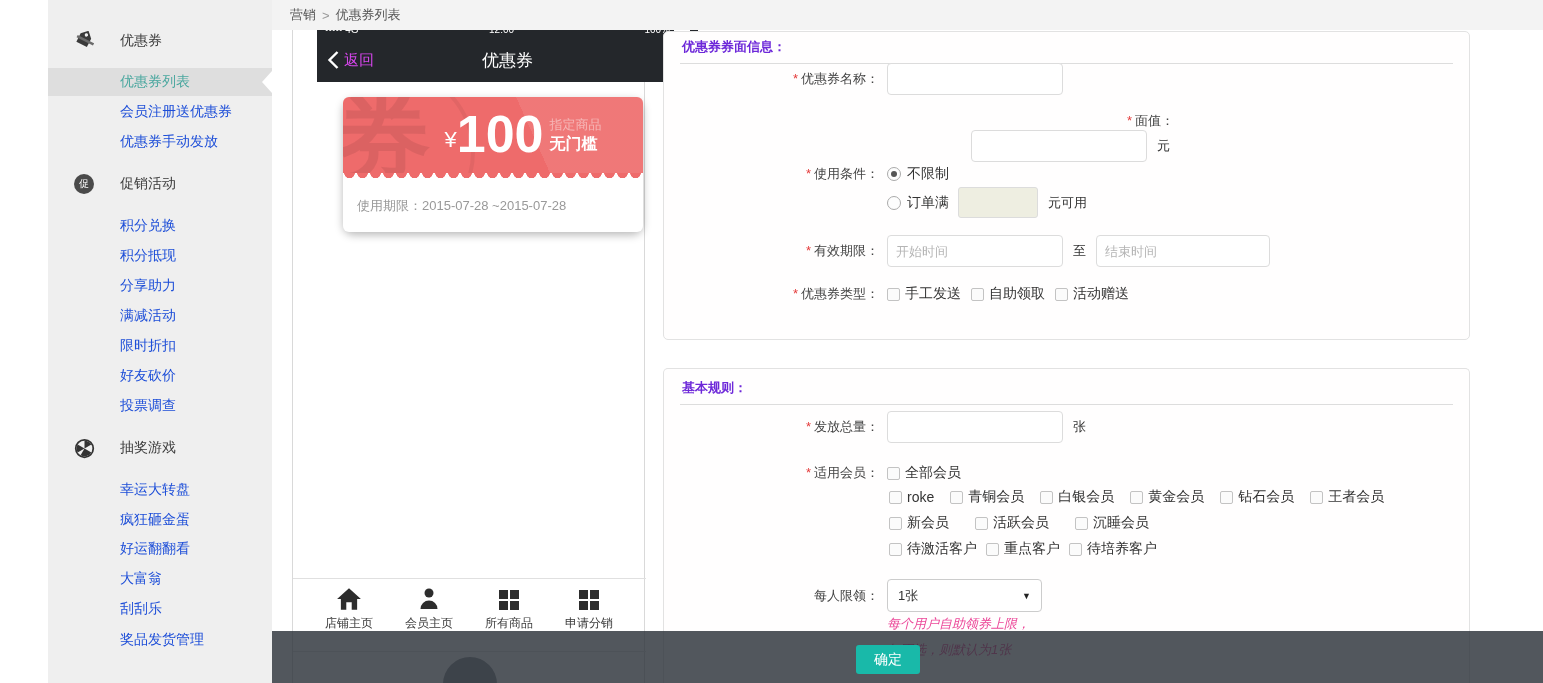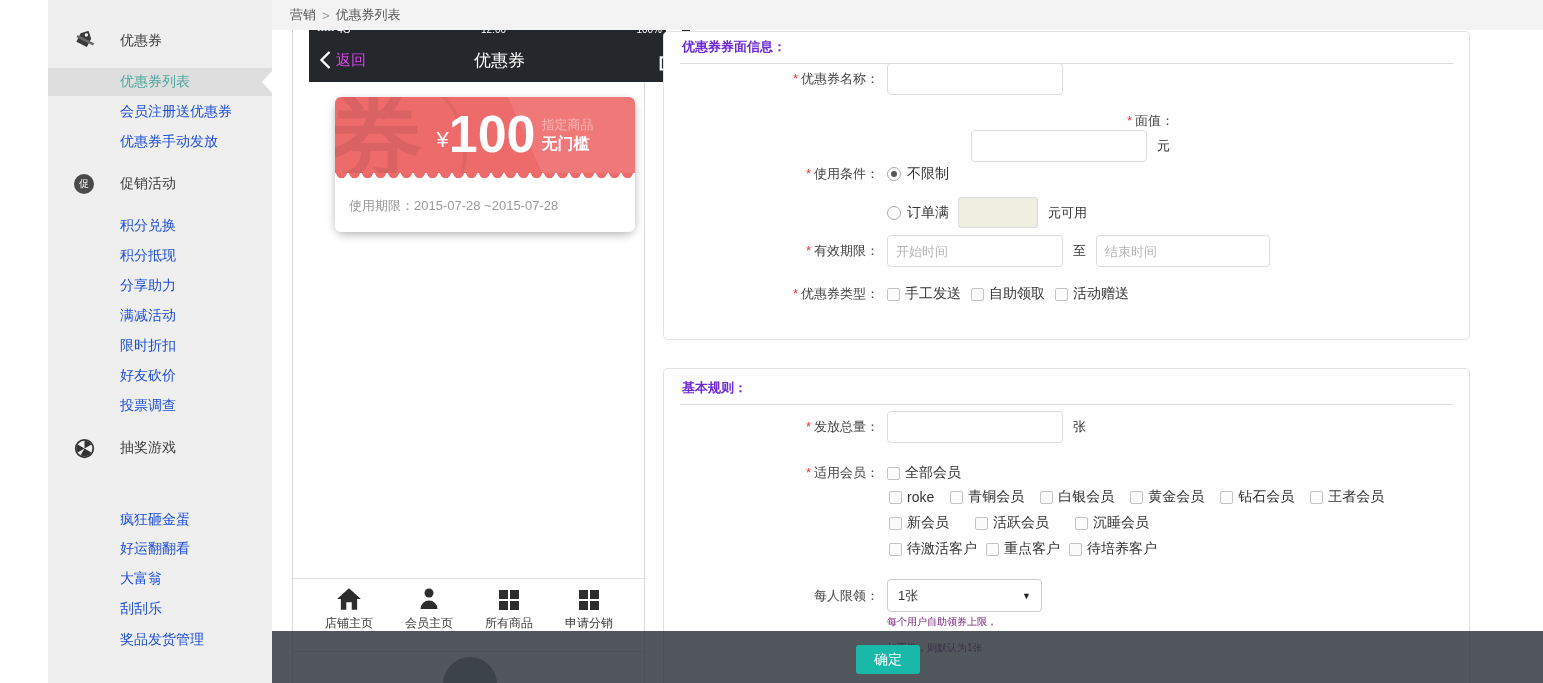--- a/index.html
+++ b/index.html
@@ -21,21 +21,21 @@
     font-size:10px; display:flex; align-items:center; justify-content:center; }
 
   
   .breadcrumb { position:absolute; left:272px; top:0; width:1271px; height:30px; background:#f3f3f3;
     display:flex; align-items:center; padding-left:18px; font-size:13px; color:#555; }
   .breadcrumb .sep { margin:0 6px; color:#999; }
 
   
   .phone-frame { position:absolute; left:292px; top:30px; width:353px; height:653px; background:#fff;
     border-left:1px solid #d9d9d9; border-right:1px solid #d9d9d9; }
-  .p-screen { position:absolute; left:16px; top:0; width:381px; }
+  .p-screen { position:absolute; left:24px; top:0; width:381px; }
   .p-status { position:relative; height:8px; background:#24272b; overflow:hidden; }
   .p-status-row { position:absolute; top:-8px; left:0; right:0; height:15px; display:flex;
     align-items:center; justify-content:space-between; padding:0 8px; color:#fff; font-size:10px; }
   .battery { display:inline-block; width:16px; height:7px; border:1px solid #fff; border-radius:1px;
     background:#fff; margin-left:4px; vertical-align:middle; }
   .p-header { position:relative; height:44px; background:#24272b; display:flex; align-items:center; }
   .p-back { position:absolute; left:10px; display:flex; align-items:center; color:#d946ef; font-size:15px; cursor:pointer; }
   .p-title { width:100%; text-align:center; color:#fff; font-size:17px; }
   .p-share { position:absolute; right:12px; width:22px; height:22px; cursor:pointer; }
 
@@ -89,21 +89,21 @@
     margin-right:6px; flex:none; position:relative; cursor:pointer; }
   .radio.checked::after { content:""; position:absolute; left:3px; top:3px; width:6px; height:6px;
     border-radius:50%; background:#555; }
   .cb { width:13px; height:13px; border:1px solid #c3c3c3; border-radius:2px; background:#fbfbfb;
     margin-right:5px; flex:none; cursor:pointer; }
   .opt { display:flex; align-items:center; font-size:14px; color:#333; }
   .lline { position:absolute; left:225px; display:flex; align-items:center; font-size:14px; color:#333; }
   .sel { width:155px; height:33px; border:1px solid #ccc; border-radius:4px; background:#fff;
     display:flex; align-items:center; padding:0 10px; font-size:13px; color:#333; position:relative; cursor:pointer; }
   .sel .arrow { position:absolute; right:10px; font-size:9px; color:#222; }
-  .hint { position:absolute; left:223px; font-size:10px; color:#701a75; }
+  .hint { position:absolute; left:223px; font-size:13px; color:#ec4899;font-style:italic; }
   .to-label { margin:0 10px; font-size:13px; color:#333; }
 
   
   .footer-bar { position:absolute; left:272px; top:631px; width:1271px; height:52px;
     background:rgba(44,50,57,0.82); z-index:50; }
   .confirm-btn { position:absolute; left:584px; top:14px; width:64px; height:29px;
     background:#19b9a9; border:none; border-radius:3px; color:#fff; font-size:14px; cursor:pointer;
     font-family:"Liberation Sans","DejaVu Sans",sans-serif; }
 </style>
 </head>
@@ -168,20 +168,23 @@
       <span class="g-icon">
         <svg width="21" height="21" viewBox="0 0 24 24">
           <circle cx="12" cy="12" r="10" fill="none" stroke="#333" stroke-width="2"></circle>
           <path d="M12 12 L12 3 A9 9 0 0 1 19.8 7.5 Z" fill="#333"></path>
           <path d="M12 12 L19.8 16.5 A9 9 0 0 1 7.5 19.8 Z" fill="#333"></path>
           <path d="M12 12 L4.2 16.5 A9 9 0 0 1 4.2 7.5 Z" fill="#333"></path>
         </svg>
       </span>
       <span class="g-label">抽奖游戏</span>
     </div>
+    <div class="side-row" style="top:476px;">
+      <span class="s-label">幸运大转盘</span>
+      </div>
     <div class="side-row" style="top:506px;">
       <span class="s-label">疯狂砸金蛋</span>
       </div>
     <div class="side-row" style="top:535px;">
       <span class="s-label">好运翻翻看</span>
       </div>
     <div class="side-row" style="top:565px;">
       <span class="s-label">大富翁</span>
       </div>
     <div class="side-row" style="top:595px;">
@@ -307,21 +310,21 @@
         </span>
     </div>
 
     <div class="frow" style="top:131px; align-items:flex-start;">
       <span class="flabel" style="line-height:22px;"><span class="req">*</span><span>使用条件：</span></span>
       <span class="ctrl" style="flex-direction:column; align-items:flex-start;">
         <span class="opt" style="height:22px;">
           <span class="radio checked"></span>
           <span>不限制</span>
         </span>
-        <span class="opt" style="margin-top:12px;">
+        <span class="opt" style="margin-top:2px;">
           <span class="radio"></span>
           <span>订单满</span>
           <input class="tinput short" style="margin-left: 9px;" disabled="">
           <span class="unit">元可用</span>
         </span>
       </span>
     </div>
 
     <div class="frow" style="top:203px;">
       <span class="flabel"><span class="req">*</span><span>有效期限：</span></span>

